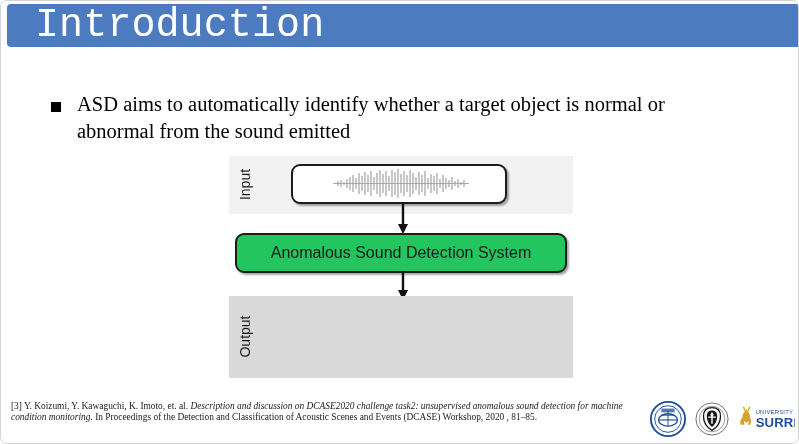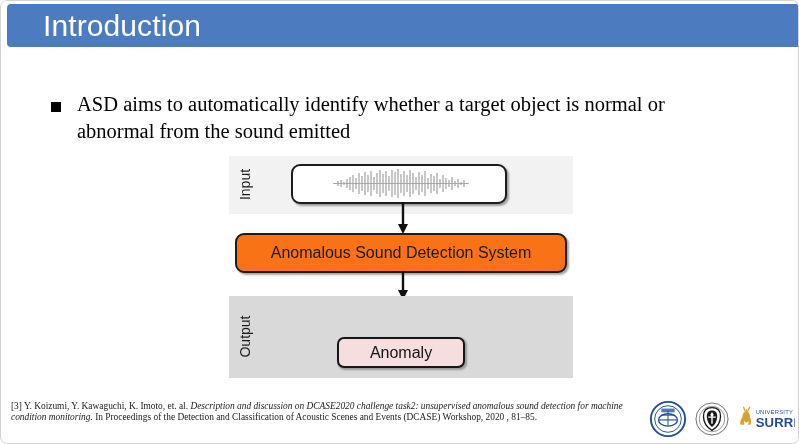--- a/index.html
+++ b/index.html
@@ -33,24 +33,24 @@
     position: absolute;
     left: 6px;
     top: 3px;
     width: 793px;
     height: 43px;
     background: #4c7cbf;
     border-radius: 4px 0 0 4px;
   }
   #title-text {
     position: absolute;
-    left: 36px;
+    left: 28px;
     top: 2px;
-    font-family: Liberation Sans, sans-serif;
-    font-size: 30px;
+    font-family: Liberation Mono, monospace;
+    font-size: 40px;
     font-weight: 400;
     color: #ffffff;
     letter-spacing: 0.1px;
     line-height: 40px;
     white-space: nowrap;
   }
   #title-underline {
     position: absolute;
     left: 6px;
     top: 46px;
@@ -166,21 +166,21 @@
     left: 0; top: 0;
   }
 
   
   #system-box {
     position: absolute;
     left: 6px;
     top: 77px;
     width: 332px;
     height: 40px;
-    background: #f97316;
+    background: #22c55e;
     border: 2.5px solid #1c1c1c;
     border-radius: 9px;
     box-sizing: border-box;
     box-shadow: 2px 2px 2px rgba(0,0,0,0.35);
     display: flex;
     align-items: center;
     justify-content: center;
   }
   #system-label {
     font-family: "Liberation Sans", sans-serif;
@@ -350,23 +350,20 @@
 
     <svg class="arrow" id="arrow-2" viewBox="0 0 12 30">
       <line x1="6" y1="0" x2="6" y2="21" stroke="#111111" stroke-width="2.4"></line>
       <polygon points="1,19 11,19 6,29" fill="#111111"></polygon>
     </svg>
 
     <div id="output-panel" class="panel">
       <div id="output-label" class="panel-label">Output</div>
     </div>
 
-    <div id="anomaly-box">
-      <span id="anomaly-label">Anomaly</span>
-    </div>
   </div>
 
   <div id="footer">
     <span>[3]</span>
     <span>Y. Koizumi, Y. Kawaguchi, K. Imoto, et. al.</span>
     <i>Description and discussion on DCASE2020 challenge task2: unsupervised anomalous sound detection for machine condition monitoring.</i>
     <span>In Proceedings of the Detection and Classification of Acoustic Scenes and Events (DCASE) Workshop, 2020 , 81–85.</span>
   </div>
 
   <div id="logos">

